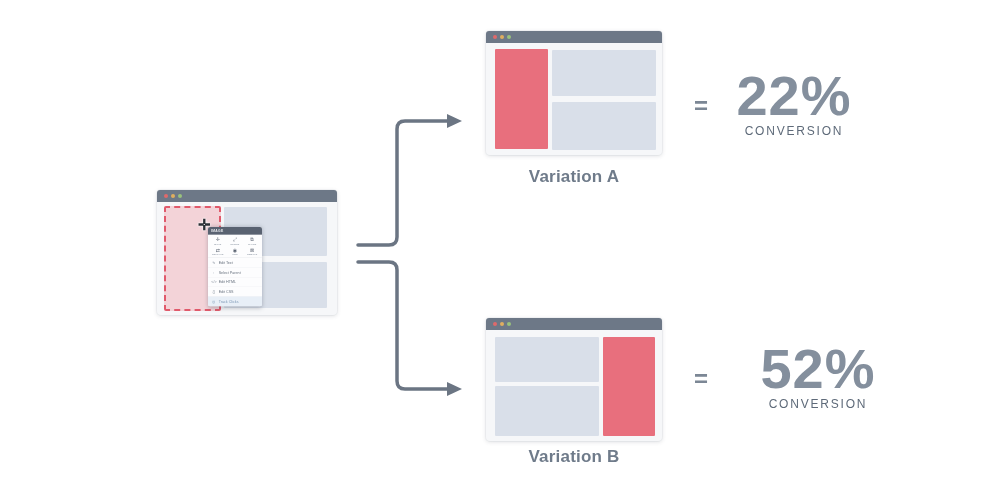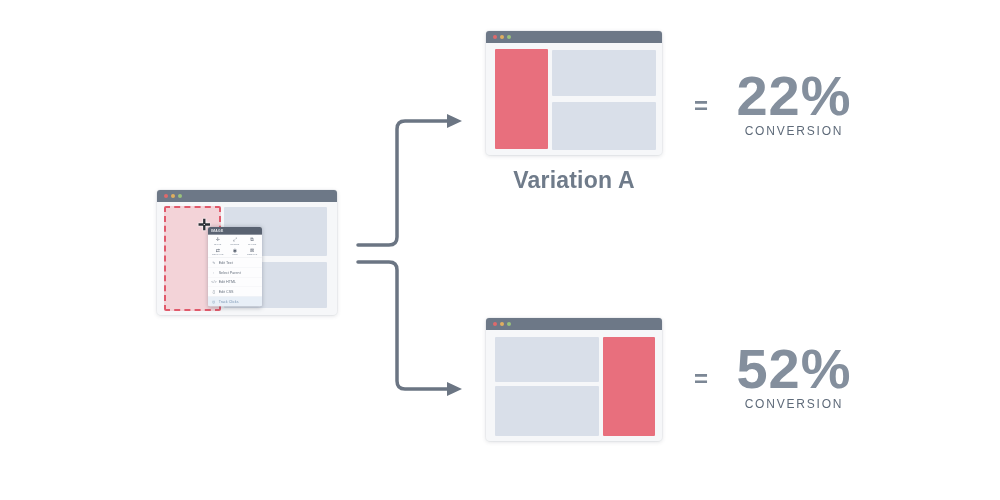--- a/index.html
+++ b/index.html
@@ -34,21 +34,21 @@
     color:#68727f;border-top:1px solid #eef0f3;}
   .tt-item .ic{font-size:11px;color:#8b94a1;width:14px;text-align:center;}
   .tt-item.active{background:#e8eff7;color:#7e99b6;}
   .tt-item.active .ic{color:#7e99b6;}
 
   .cursor-plus{position:absolute;left:198px;top:216px;z-index:6;font-size:15px;
     font-weight:bold;color:#2b2f35;text-shadow:0 0 2px #fff, 0 0 2px #fff;}
 
   
   .var-label{position:absolute;width:176px;text-align:center;color:#6f7b8a;
-    font-size:23px;font-weight:bold;letter-spacing:.2px;}
+    font-size:17px;font-weight:bold;letter-spacing:.2px;}
   .metric{position:absolute;width:124px;display:flex;flex-direction:column;align-items:center;}
   .metric .val{font-size:56px;line-height:56px;font-weight:bold;color:#848f9d;
     letter-spacing:1px;}
   .metric .cap{font-size:12px;font-weight:normal;letter-spacing:1.8px;color:#5e6a79;
     }
   .equals{position:absolute;font-size:24px;font-weight:bold;color:#7c8795;}
 
   svg.arrows{position:absolute;left:0;top:0;pointer-events:none;}
 </style>
 </head>
@@ -154,19 +154,20 @@
   <div class="bwindow" style="left:486px;top:318px;width:176px;height:123px;">
     <div class="bbar">
       <span class="dot r"></span>
       <span class="dot y"></span>
       <span class="dot g"></span>
     </div>
     <div class="blk gray" style="left:9px;top:19px;width:104px;height:45px;"></div>
     <div class="blk gray" style="left:9px;top:68px;width:104px;height:50px;"></div>
     <div class="blk red" style="left:117px;top:19px;width:52px;height:99px;"></div>
   </div>
+  <div class="var-label" style="left:486px;top:447px;">Variation B</div>
   <div class="equals" style="left:694px;top:365px;">=</div>
-  <div class="metric" style="left:732px;top:341px;">
+  <div class="metric" style="left:756px;top:341px;">
     <div class="val">52%</div>
     <div class="cap">CONVERSION</div>
   </div>
 
 </div>
 
 </body></html>

